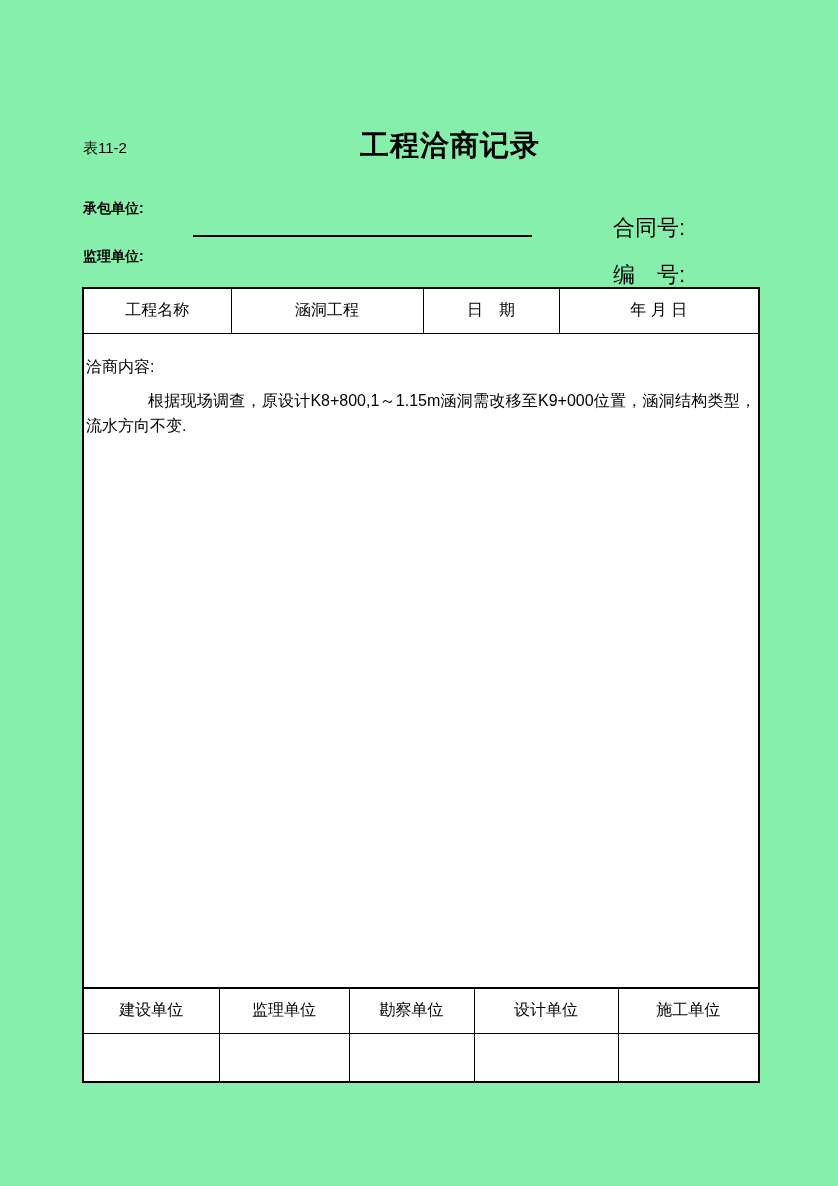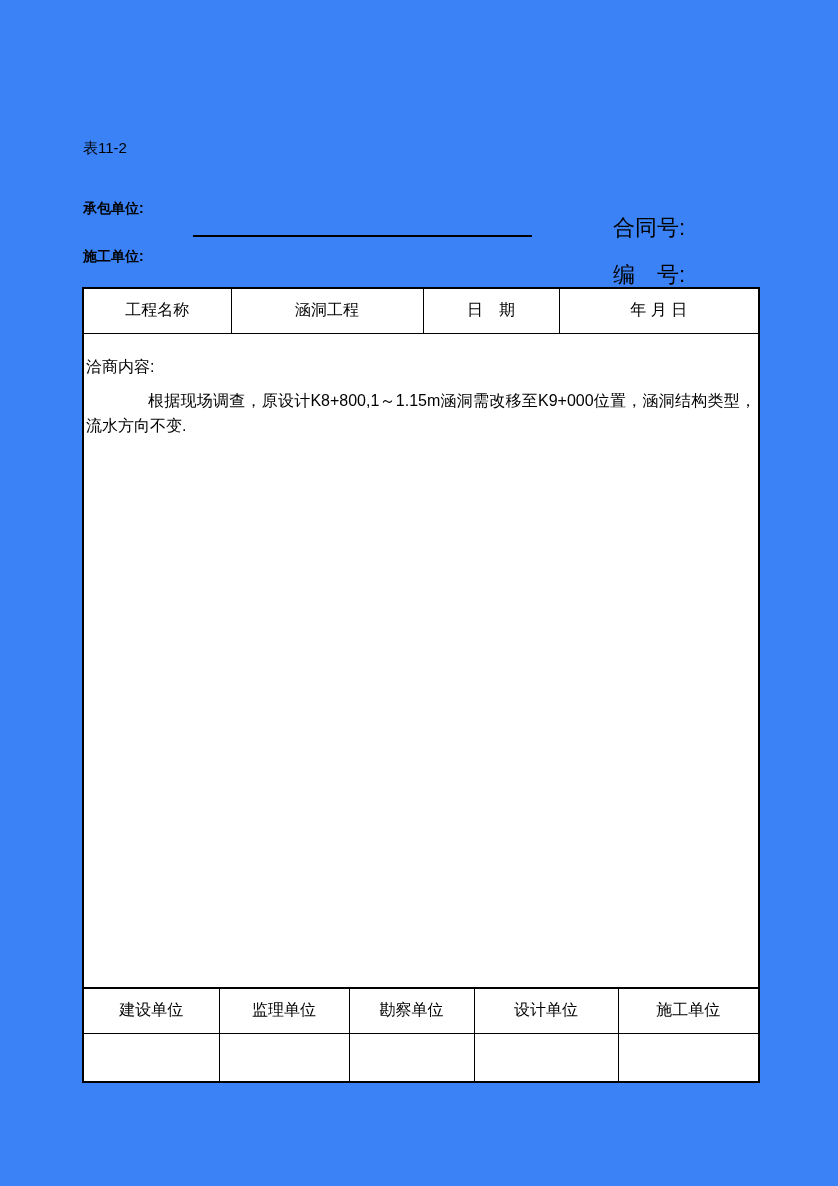--- a/index.html
+++ b/index.html
@@ -1,21 +1,21 @@
 <!DOCTYPE html>
 <html><head>
 <meta charset="utf-8">
 <style>
   * { margin: 0; padding: 0; box-sizing: border-box; }
   html, body { background: #ffffff; }
   .page {
     position: relative;
     width: 838px;
     height: 1186px;
-    background: #3b82f6;
+    background: #86efac;
     color: #000000;
     font-family: "Liberation Sans", sans-serif;
     overflow: hidden;
   }
   .form-code {
     position: absolute;
     left: 83px; top: 139px;
     font-size: 15px;
   }
   .doc-title {
@@ -91,26 +91,27 @@
   }
   .sign-table .head-row { height: 45px; }
   .sign-table .blank-row { height: 49px; }
 </style>
 </head>
 <body>
 
 <div class="page">
 
   <div class="form-code">表11-2</div>
+  <h1 class="doc-title">工程洽商记录</h1>
 
   <div class="label-bold contractor-label">承包单位:</div>
   <div class="blank-line"></div>
   <div class="label-right contract-no">合同号:</div>
 
-  <div class="label-bold supervision-label">施工单位:</div>
+  <div class="label-bold supervision-label">监理单位:</div>
   <div class="label-right serial-no">编　号:</div>
 
   <table class="main-table">
     <colgroup>
       <col style="width:148px">
       <col style="width:192px">
       <col style="width:136px">
       <col style="width:200px">
     </colgroup>
     <tbody>

